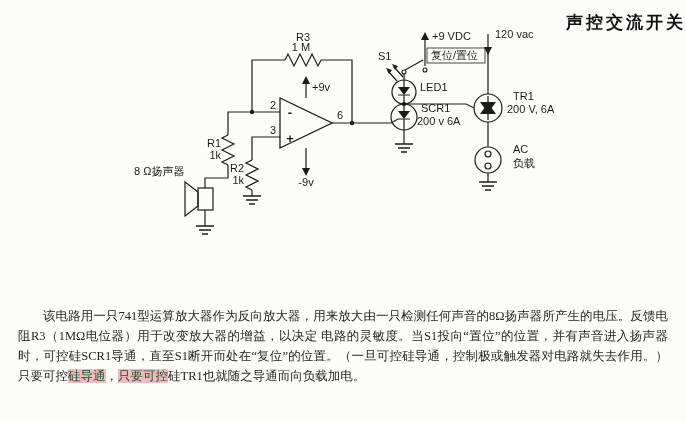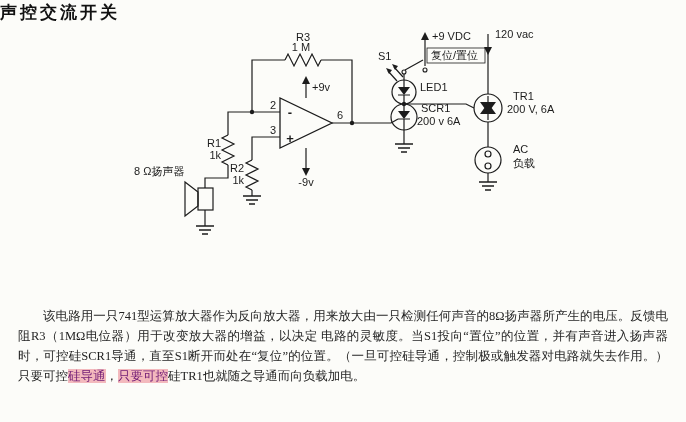--- a/index.html
+++ b/index.html
@@ -1,34 +1,34 @@
 <!DOCTYPE html>
 <html><head>
 <meta charset="utf-8">
 <style>
   html,body{margin:0;padding:0;background:#e8e8e8;}
   .page{
     position:relative;width:686px;height:422px;background:#fcfcf9;
     font-family:"Liberation Sans",sans-serif;overflow:hidden;margin:0 auto;
   }
   .title{
-    position:absolute;top:1px;left:0;width:100%;text-align:left;
+    position:absolute;top:11px;left:0;width:100%;text-align:right;
     font-size:17px;font-weight:bold;letter-spacing:3px;color:#111;
   }
   svg.schematic{position:absolute;top:0;left:0;}
   svg.schematic text{
     font-family:"Liberation Sans",sans-serif;font-size:11px;fill:#1c1c1c;
   }
   svg.schematic text.sym{font-size:13px;font-weight:bold;}
   .para{
     position:absolute;left:18px;top:306px;width:650px;margin:0;
     font-family:"Liberation Serif",serif;font-size:12.5px;line-height:20px;
     text-align:justify;text-indent:2em;color:#1f1f1f;
   }
-  .hl{background:#f3b9bd;color:#701a75;}
+  .hl{background:#f3b9bd;color:#14532d;}
 </style>
 </head>
 <body>
 
 <div class="page">
 
   <div class="title">声控交流开关</div>
 
   <svg class="schematic" width="686" height="300" viewBox="0 0 686 300">
 

